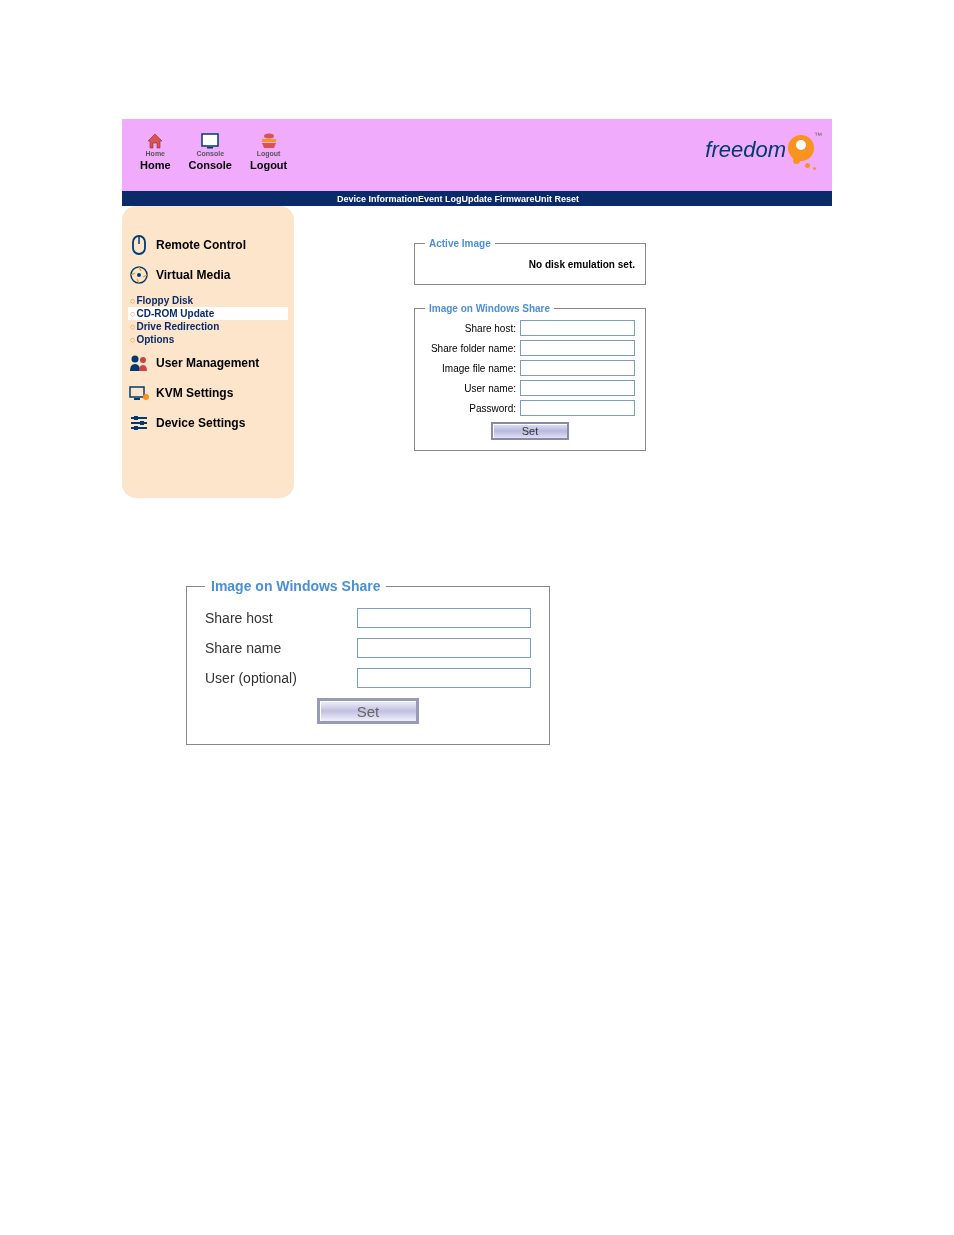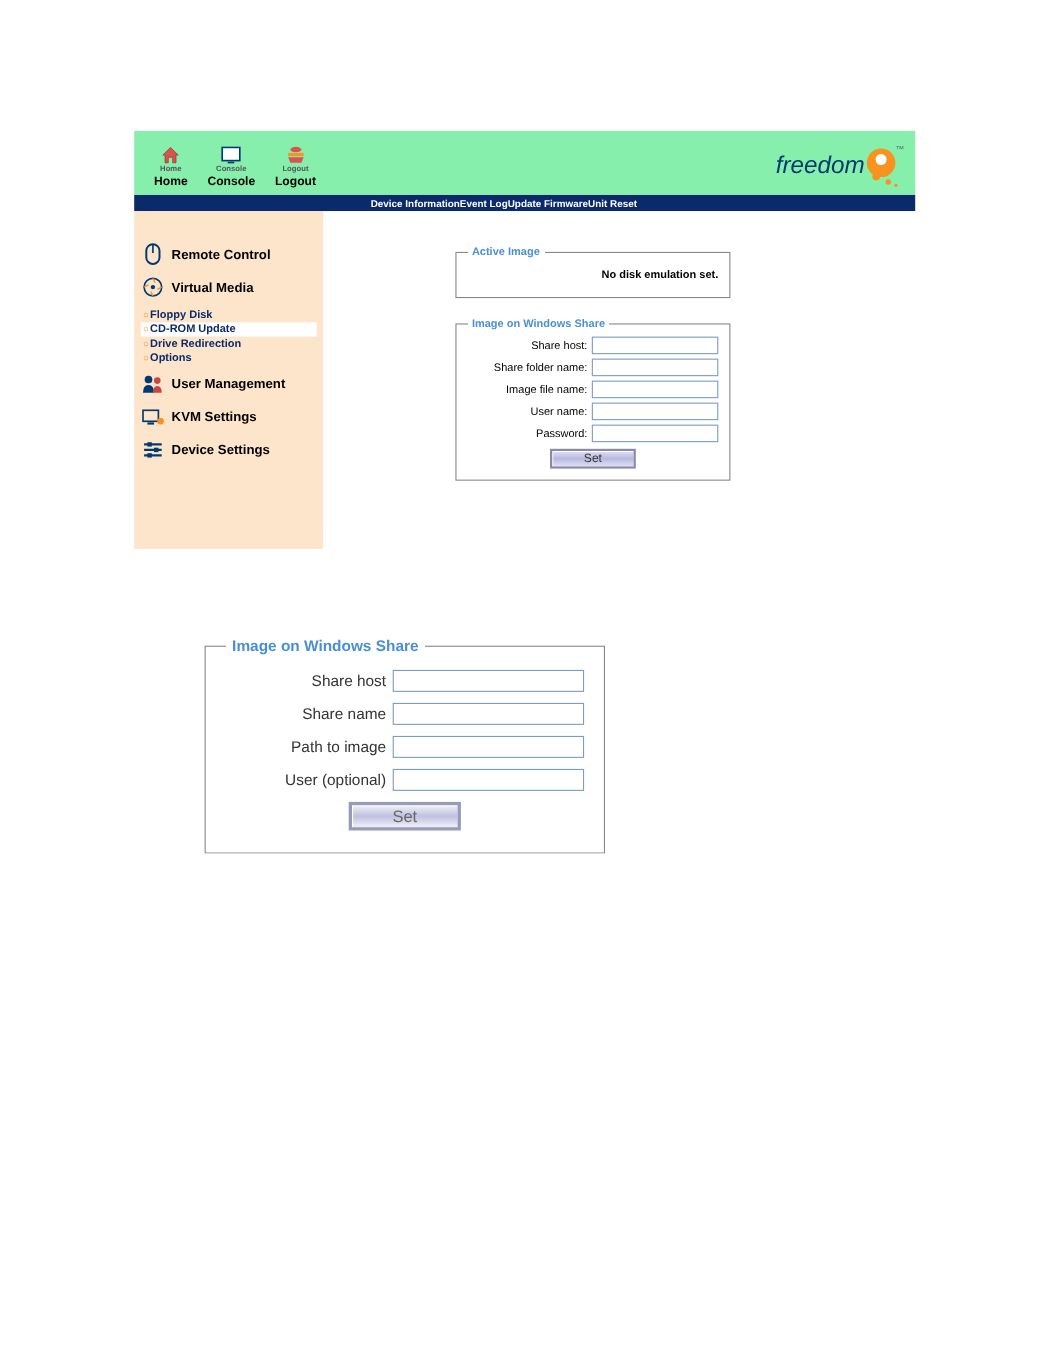--- a/index.html
+++ b/index.html
@@ -1,62 +1,62 @@
 <!DOCTYPE html>
 <html><head>
 <meta charset="utf-8">
 <style>
   * { box-sizing: border-box; margin: 0; padding: 0; }
   body { font-family: Arial, sans-serif; background: #fff; width: 954px; }
   
   .container { width: 710px; margin-left: 122px; margin-top: 119px; }
   
-  .header { background: #86efac; height: 58px; position: relative; display: flex; }
+  .header { background: #f0abfc; height: 72px; position: relative; display: flex; }
   .header-buttons { display: flex; gap: 18px; padding: 6px 0 0 18px; }
   .header-btn { display: flex; flex-direction: column; align-items: center; font-size: 10px; font-weight: bold; color: #000; cursor: pointer; }
   .header-btn .icon-area { height: 32px; display: flex; flex-direction: column; align-items: center; justify-content: flex-end; }
   .header-btn .tiny-label { font-size: 7px; color: #555; margin-top: 1px; }
   .header-btn .main-label { font-size: 11px; font-weight: bold; margin-top: 2px; }
   
   .logo { position: absolute; right: 10px; top: 12px; font-size: 22px; font-weight: normal; font-style: italic; color: #003a70; }
   .logo-ball { display:inline-block; width: 26px; height: 26px; background: #f7931e; border-radius: 50%; position: relative; top: 4px; margin-left: 2px;}
   .logo-ball::after { content:''; position:absolute; width:10px; height:10px; background:#fff; border-radius:50%; top:5px; left:8px; }
   .logo-dots { position:absolute; right: 2px; bottom: -8px; width: 30px; height: 14px; }
   .logo-dots span { position:absolute; background:#f7931e; border-radius:50%; }
   .logo sup { font-size: 8px; font-style: normal; color: #666; vertical-align: top; }
   
   .nav-bar { background: #0b2a6a; height: 15px; display: flex; align-items: center; padding-left: 215px; }
   .nav-bar a { color: #fff; font-size: 9px; font-weight: bold; text-decoration: none; cursor: pointer; }
   
   .body-row { display: flex; }
-  .sidebar { width: 172px; background: #fce5cb; padding: 28px 6px 71px 6px; font-size: 12px; }
+  .sidebar { width: 172px; background: #fce5cb; padding: 28px 6px 56px 6px; font-size: 12px; border-radius: 14px; }
   .side-item { display: flex; align-items: center; gap: 6px; margin-bottom: 8px; font-weight: bold; color: #000; cursor: pointer; }
   .side-icon { width: 22px; height: 22px; display:flex; align-items:center; justify-content:center; }
   .sub-items { margin: 2px 0 6px 0; }
   .sub-item { font-size: 10px; color: #0b2a6a; font-weight: bold; cursor: pointer; padding: 1px 0 1px 2px; }
   .sub-item.active { background: #fff; }
   .sub-item .bullet { color: #f7931e; margin-right: 1px; font-size: 9px; }
   
   .content { flex: 1; background: #fff; padding: 32px 0 0 120px; }
   
-  fieldset.small { border: 1px solid #888; width: 250px; margin-bottom: 18px; padding: 6px 10px 10px 10px; font-size: 10px; }
+  fieldset.small { border: 1px solid #888; width: 232px; margin-bottom: 18px; padding: 6px 10px 10px 10px; font-size: 10px; }
   fieldset.small legend { color: #4a8fd6; font-size: 10px; font-weight: bold; padding: 0 4px; }
   .active-image-msg { text-align: right; font-weight: bold; font-size: 10px; padding: 4px 0; }
   
   .form-row { display: flex; align-items: center; justify-content: flex-end; margin-bottom: 4px; gap: 4px; }
   .form-row label { font-size: 10px; text-align: left; }
   .form-row input { width: 115px; height: 16px; border: 1px solid #7a9cc6; font-size: 10px; padding: 0 2px; }
   
   .set-btn-wrap { text-align: center; margin-top: 6px; }
   .set-btn { width: 78px; height: 18px; border: 2px solid #8a8aa8; background: linear-gradient(#e0e0f5, #b8b8e0, #e0e0f5); color: #333; font-size: 11px; cursor: pointer; box-shadow: inset 1px 1px 0 #fff; }
   
   .big-fieldset { border: 1px solid #888; width: 350px; margin: 80px 0 0 186px; padding: 14px 18px 20px 18px; }
   .big-fieldset legend { color: #4a8fd6; font-size: 14px; font-weight: bold; padding: 0 6px; }
   .big-row { display: flex; align-items: center; justify-content: flex-start; margin-bottom: 10px; }
-  .big-row label { width: 152px; text-align: right; font-size: 14px; color: #333; padding-right: 6px; }
+  .big-row label { width: 152px; font-size: 14px; color: #333; padding-right: 6px; }
   .big-row input { width: 174px; height: 20px; border: 1px solid #7a9cc6; font-size: 13px; padding: 0 3px; }
   .big-set-wrap { text-align: center; margin-top: 8px; }
   .big-set-btn { width: 102px; height: 26px; border: 3px solid #9a9ab8; background: linear-gradient(#f0f0fa, #c0c0e0, #f0f0fa); color: #666; font-size: 15px; cursor: pointer; box-shadow: inset 1px 1px 0 #fff; }
 </style>
 </head>
 <body>
 
 <div class="container">
   <div class="header">
     <div class="header-buttons">
@@ -209,21 +209,17 @@
   <legend>Image on Windows Share</legend>
   <div class="big-row">
       <label>Share host</label>
       <input type="text" style="">
     </div>
   <div class="big-row">
       <label>Share name</label>
       <input type="text" style="">
     </div>
   <div class="big-row">
-      <label>Path to image</label>
-      <input type="text" style="">
-    </div>
-  <div class="big-row">
       <label>User (optional)</label>
       <input type="text" style="">
     </div>
   <div class="big-set-wrap"><button class="big-set-btn">Set</button></div>
 </fieldset>
 
 </body></html>

